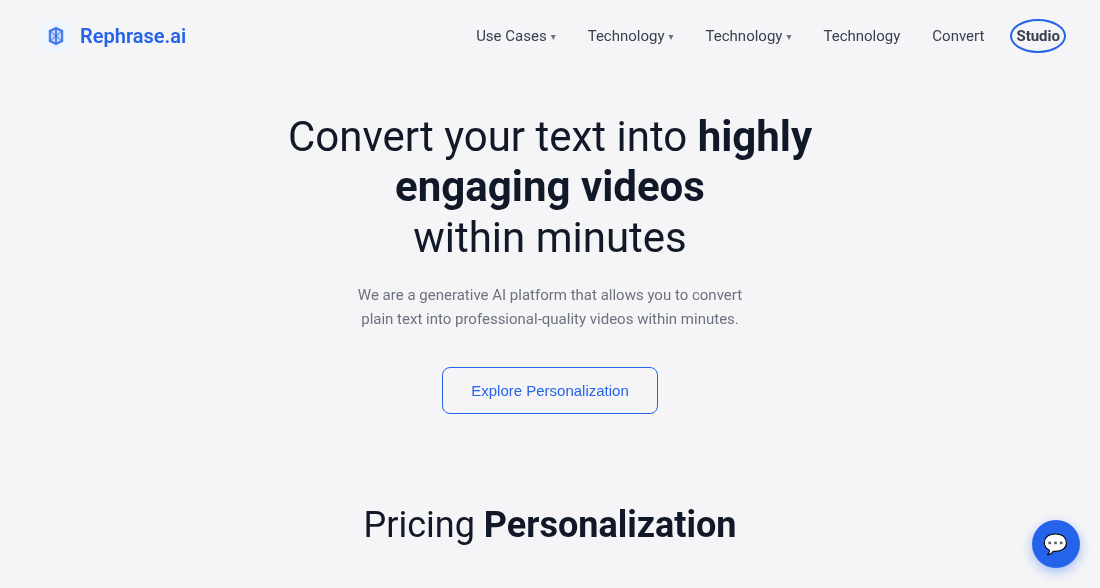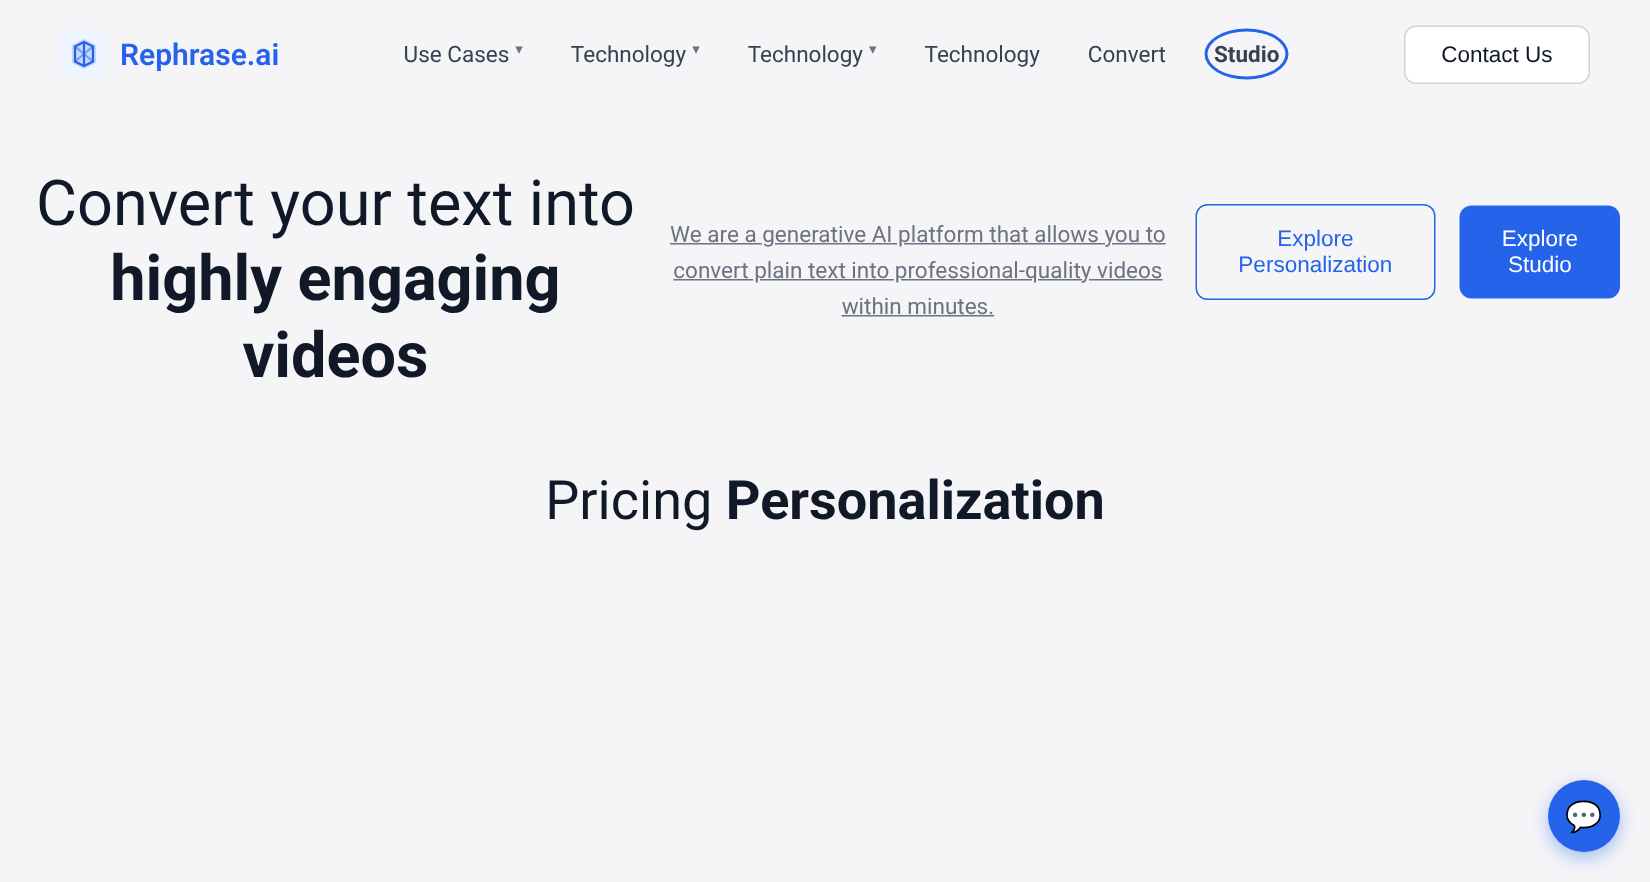--- a/index.html
+++ b/index.html
@@ -49,21 +49,21 @@
 
     .nav-links {
       display: flex;
       align-items: center;
       gap: 32px;
       list-style: none;
     }
 
     .nav-item {
       display: flex;
-      align-items: flex-start;
+      align-items: center;
       gap: 4px;
       font-size: 15px;
       color: #374151;
       cursor: pointer;
       font-weight: 400;
     }
 
     .nav-item .chevron {
       font-size: 10px;
       color: #6b7280;
@@ -98,21 +98,21 @@
       font-size: 15px;
       font-weight: 500;
       color: #111827;
       cursor: pointer;
       white-space: nowrap;
     }
 
     
     .hero {
       display: flex;
-      flex-direction: row;
+      flex-direction: column;
       align-items: center;
       justify-content: center;
       padding: 40px 20px 20px;
       text-align: center;
     }
 
     .hero-title {
       font-size: 42px;
       line-height: 1.2;
       color: #111827;
@@ -124,21 +124,20 @@
     .hero-title strong {
       font-weight: 700;
     }
 
     .hero-subtitle {
       font-size: 15px;
       color: #6b7280;
       max-width: 420px;
       line-height: 1.6;
       margin-bottom: 36px;
-      text-decoration: underline;
     }
 
     .cta-buttons {
       display: flex;
       gap: 16px;
       align-items: center;
       margin-bottom: 60px;
     }
 
     .btn-outline {
@@ -234,34 +233,33 @@
     </li>
     <li class="nav-item">
       <span>Convert</span>
     </li>
     <li class="nav-item studio-item">
       <span class="studio-label">Studio</span>
       <div class="studio-circle"></div>
     </li>
   </ul>
 
-  <button class="contact-btn">Contact Us</button>
 </nav>
 
 <section class="hero">
   <h1 class="hero-title">
     <span>Convert your text into</span>
     <strong>highly engaging videos</strong><br>
+    <span>within minutes</span>
   </h1>
 
   <p class="hero-subtitle">We are a generative AI platform that allows you to convert plain text into professional-quality videos within minutes.</p>
 
   <div class="cta-buttons">
     <button class="btn-outline">Explore Personalization</button>
-    <button class="btn-solid">Explore Studio</button>
   </div>
 </section>
 
 <section class="explore-section">
   <h2 class="explore-title">
     <span>Pricing</span>
     <strong>Personalization</strong>
   </h2>
 </section>
 

